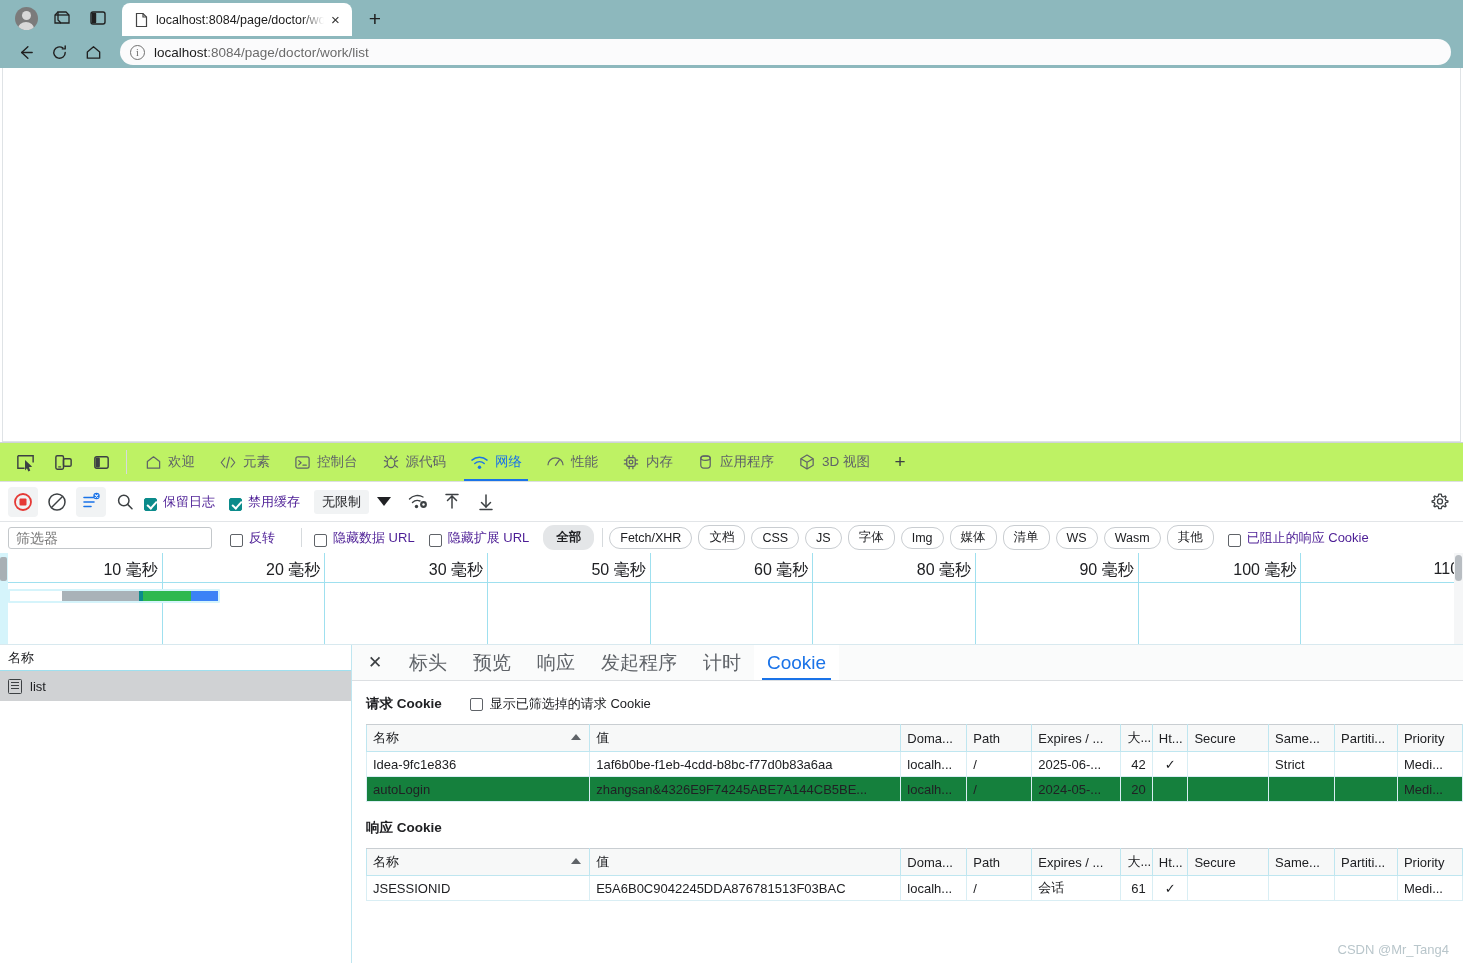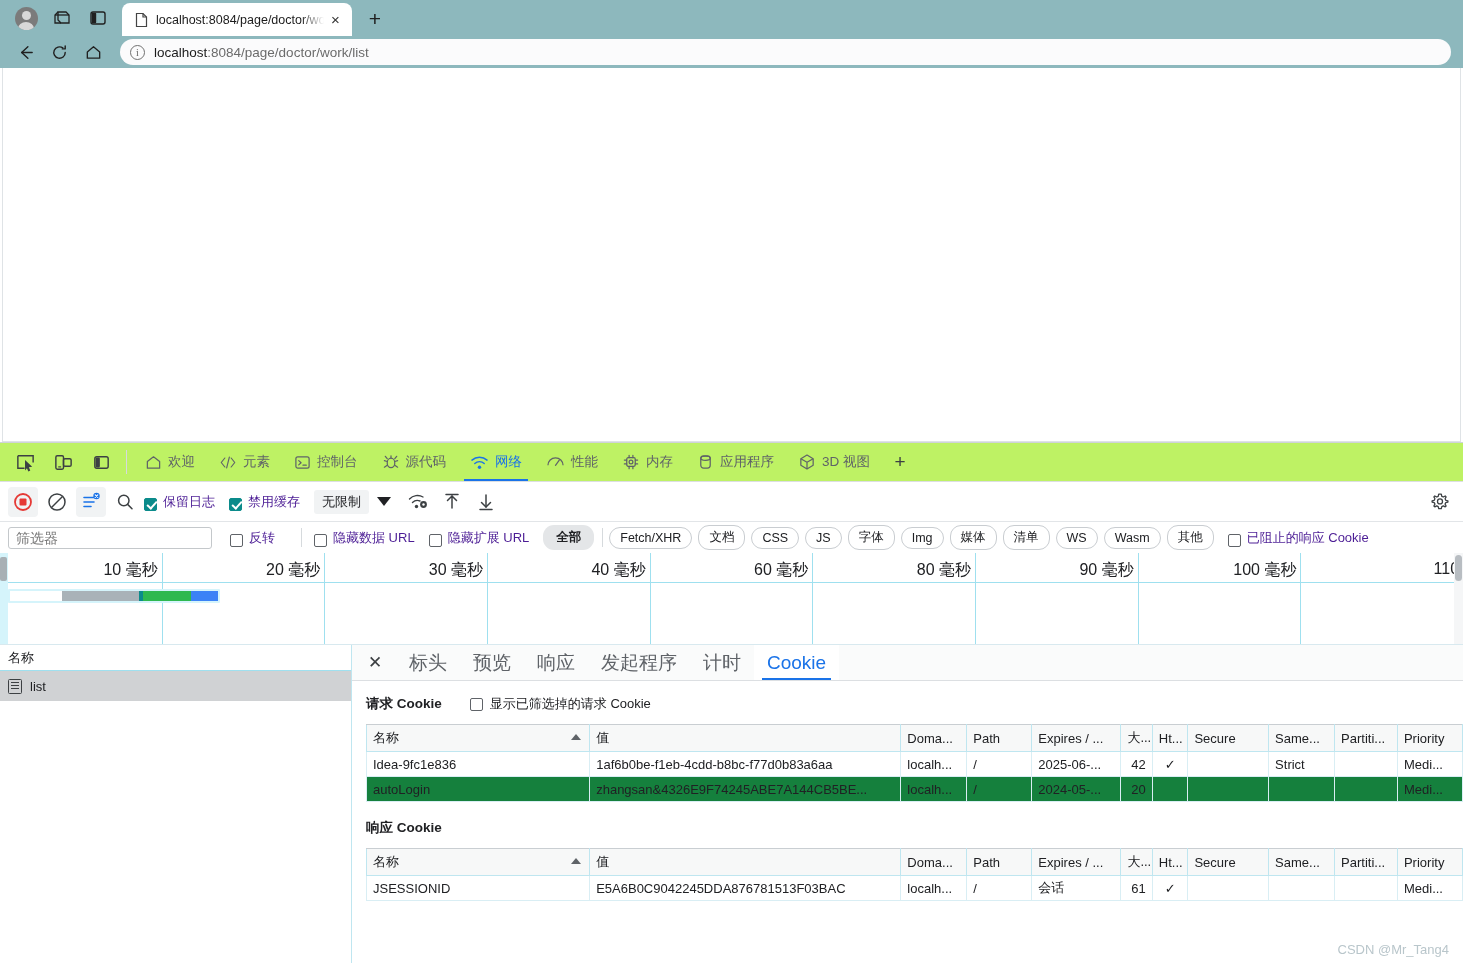--- a/index.html
+++ b/index.html
@@ -730,21 +730,21 @@
       <div class="ov-cell">
           <span class="ov-label">10 毫秒</span>
         </div>
       <div class="ov-cell">
           <span class="ov-label">20 毫秒</span>
         </div>
       <div class="ov-cell">
           <span class="ov-label">30 毫秒</span>
         </div>
       <div class="ov-cell">
-          <span class="ov-label">40 毫秒</span>
+          <span class="ov-label">50 毫秒</span>
         </div>
       <div class="ov-cell">
           <span class="ov-label">60 毫秒</span>
         </div>
       <div class="ov-cell">
           <span class="ov-label">80 毫秒</span>
         </div>
       <div class="ov-cell">
           <span class="ov-label">90 毫秒</span>
         </div>

